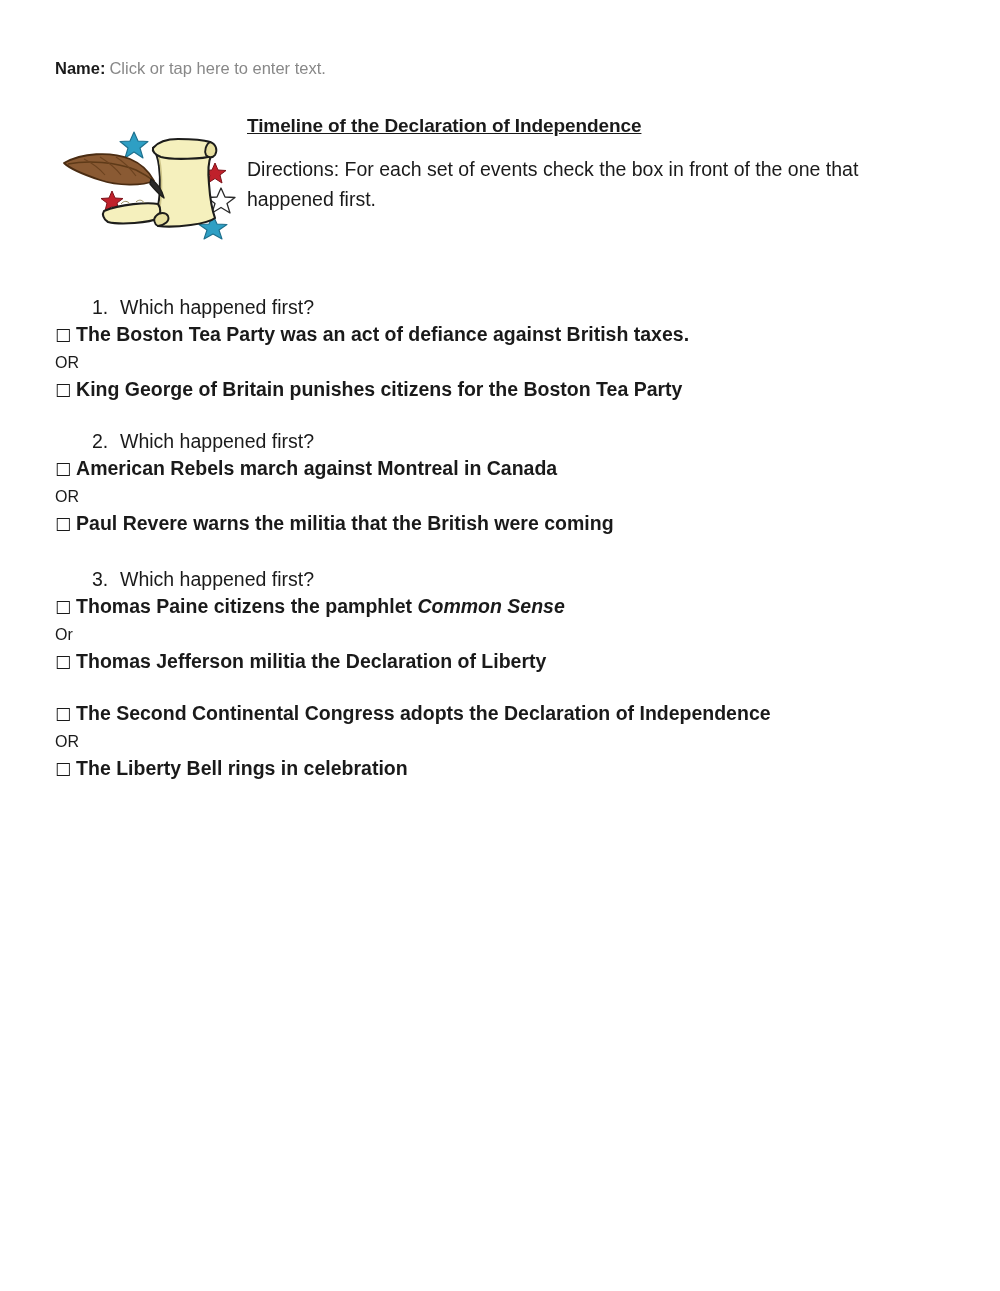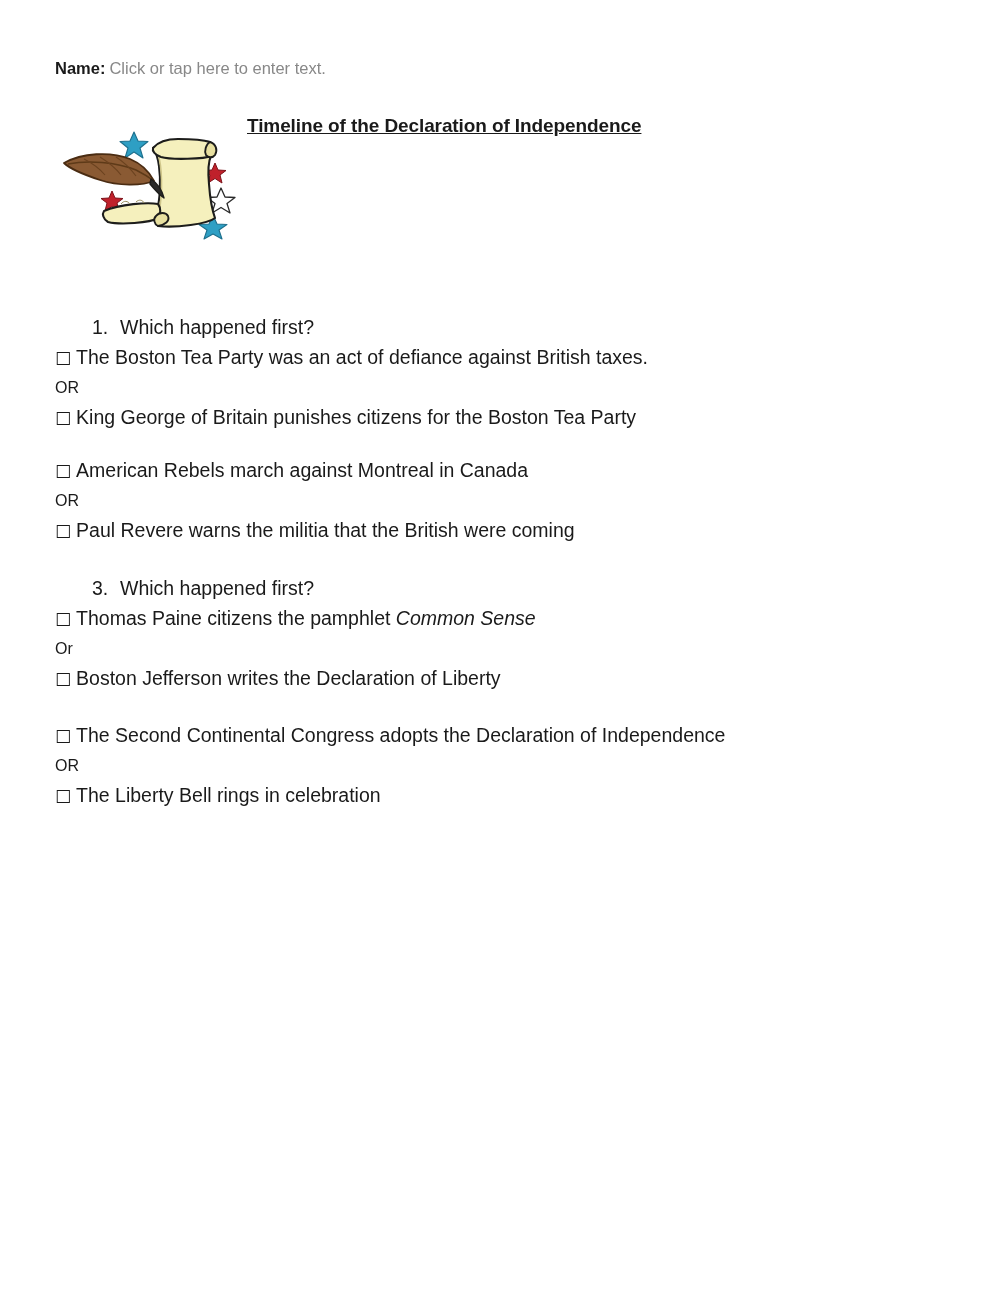--- a/index.html
+++ b/index.html
@@ -98,39 +98,40 @@
     padding-left: 37px;
     white-space: nowrap;
   }
   .q-num {
     display: inline-block;
     min-width: 28px;
   }
 
   .q-option {
     font-size: 19.5px;
-    line-height: 28px;
-    white-space: nowrap;
+    line-height: 23px;
+    white-space: nowrap;
+    font-weight: bold;
   }
   .checkbox-glyph {
     font-family: "DejaVu Sans", sans-serif;
     font-size: 17px;
     margin-right: 5px;
     position: relative;
     top: -1px;
   }
   .q-or {
     font-size: 16px;
     line-height: 31px;
   }
   .italic-title {
     font-style: italic;
   }
 
-  .gap-1 { margin-bottom: 24px; margin-top: 20px; }
+  .gap-1 { margin-bottom: 24px; }
   .gap-2 { margin-bottom: 28px; }
   .gap-3 { margin-bottom: 28px; }
 </style>
 </head>
 <body>
 
 <div class="page">
 
   <div class="name-row">
     <span class="name-label">Name:</span><span class="name-placeholder">Click or tap here to enter text.</span>
@@ -195,58 +196,62 @@
           <path d="M42 39 C50 44 57 49 63 57" fill="none" stroke="#6b421f" stroke-width="1.1"></path>
           <path d="M58 39 C66 44 72 50 78 58" fill="none" stroke="#6b421f" stroke-width="1.1"></path>
 
           <path d="M93 61 C99 65 104 72 106 80 C103 78 97 72 92 66 Z" fill="#2a2a2a" stroke="#1d1d1b" stroke-width="1.4" stroke-linejoin="round"></path>
         </g>
       </svg>
     </div>
 
     <div class="header-text">
       <div class="doc-title">Timeline of the Declaration of Independence</div>
+      <div class="directions">Directions: For each set of events check the box in front of the one that happened first.</div>
     </div>
   </div>
 
   <div class="questions">
 
     <div class="question-group gap-1">
       <div class="q-heading">
         <span class="q-num">1.</span><span>Which happened first?</span>
       </div>
       <div class="q-option">
         <span class="checkbox-glyph">□</span><span>The Boston Tea Party was an act of defiance against British taxes.</span>
       </div>
       <div class="q-or">OR</div>
       <div class="q-option">
         <span class="checkbox-glyph">□</span><span>King George of Britain punishes citizens for the Boston Tea Party</span>
       </div>
     </div>
 
     <div class="question-group gap-2">
+      <div class="q-heading">
+        <span class="q-num">2.</span><span>Which happened first?</span>
+      </div>
       <div class="q-option">
         <span class="checkbox-glyph">□</span><span>American Rebels march against Montreal in Canada</span>
       </div>
       <div class="q-or">OR</div>
       <div class="q-option">
         <span class="checkbox-glyph">□</span><span>Paul Revere warns the militia that the British were coming</span>
       </div>
     </div>
 
     <div class="question-group gap-3">
       <div class="q-heading">
         <span class="q-num">3.</span><span>Which happened first?</span>
       </div>
       <div class="q-option">
         <span class="checkbox-glyph">□</span><span>Thomas Paine citizens the pamphlet </span><span class="italic-title">Common Sense</span>
       </div>
       <div class="q-or">Or</div>
       <div class="q-option">
-        <span class="checkbox-glyph">□</span><span>Boston Jefferson writes the Declaration of Liberty</span>
+        <span class="checkbox-glyph">□</span><span>Thomas Jefferson militia the Declaration of Liberty</span>
       </div>
     </div>
 
     <div class="question-group">
       <div class="q-option">
         <span class="checkbox-glyph">□</span><span>The Second Continental Congress adopts the Declaration of Independence</span>
       </div>
       <div class="q-or">OR</div>
       <div class="q-option">
         <span class="checkbox-glyph">□</span><span>The Liberty Bell rings in celebration</span>

